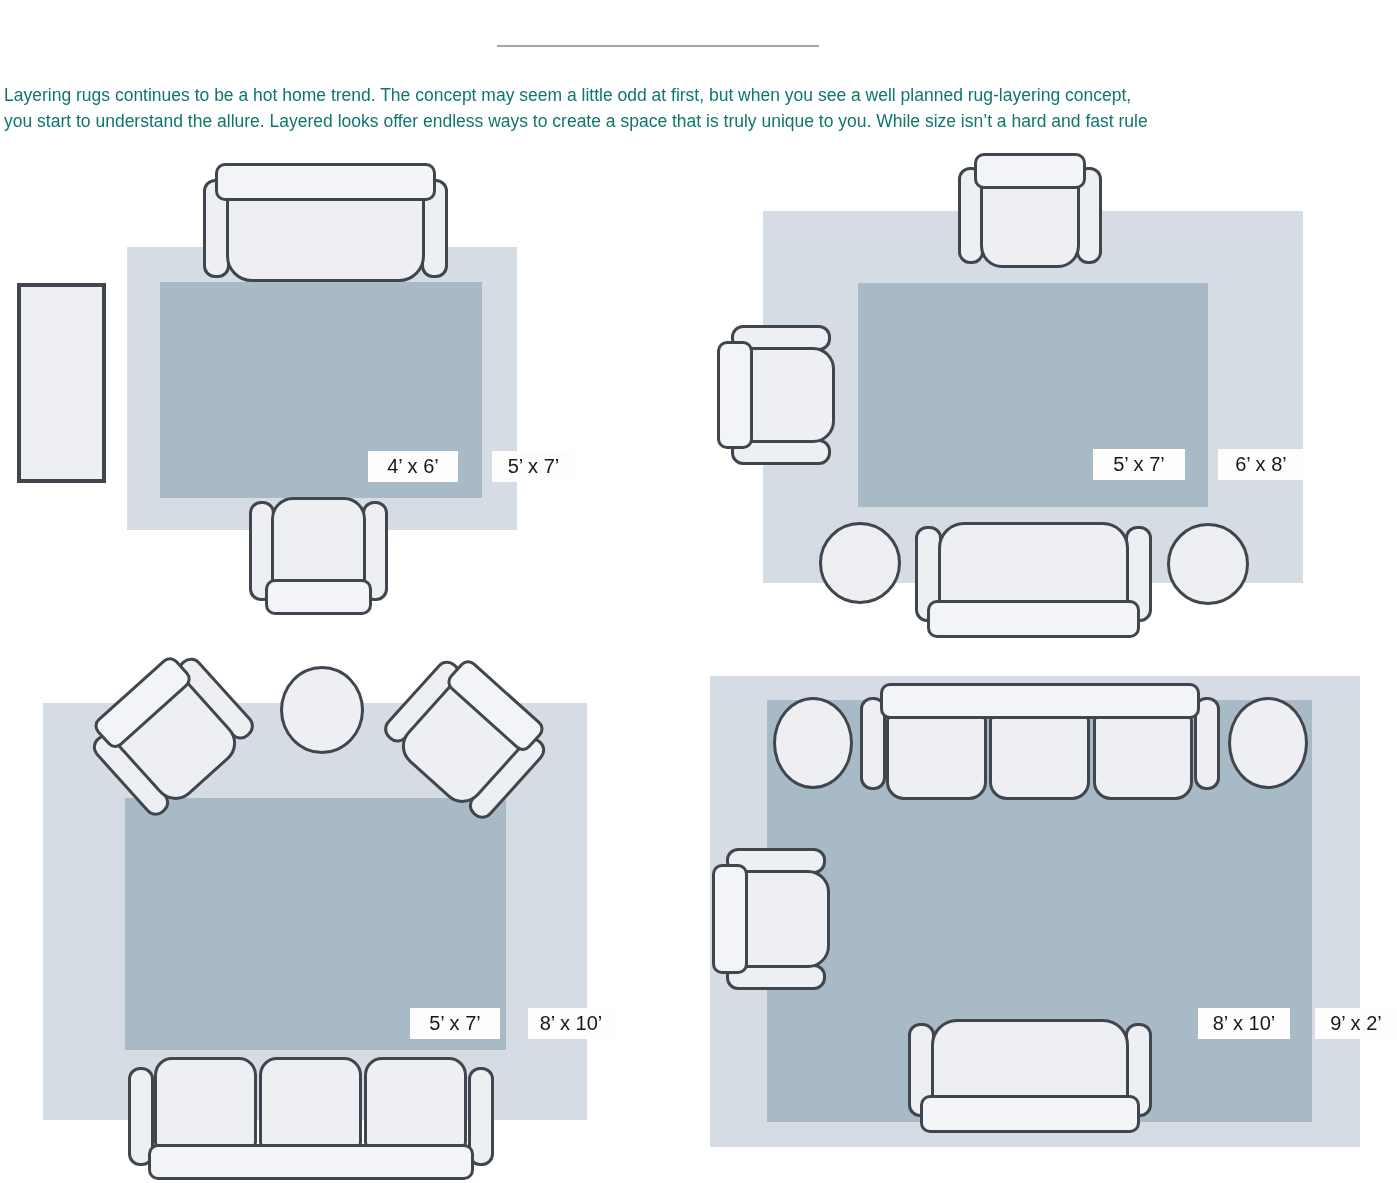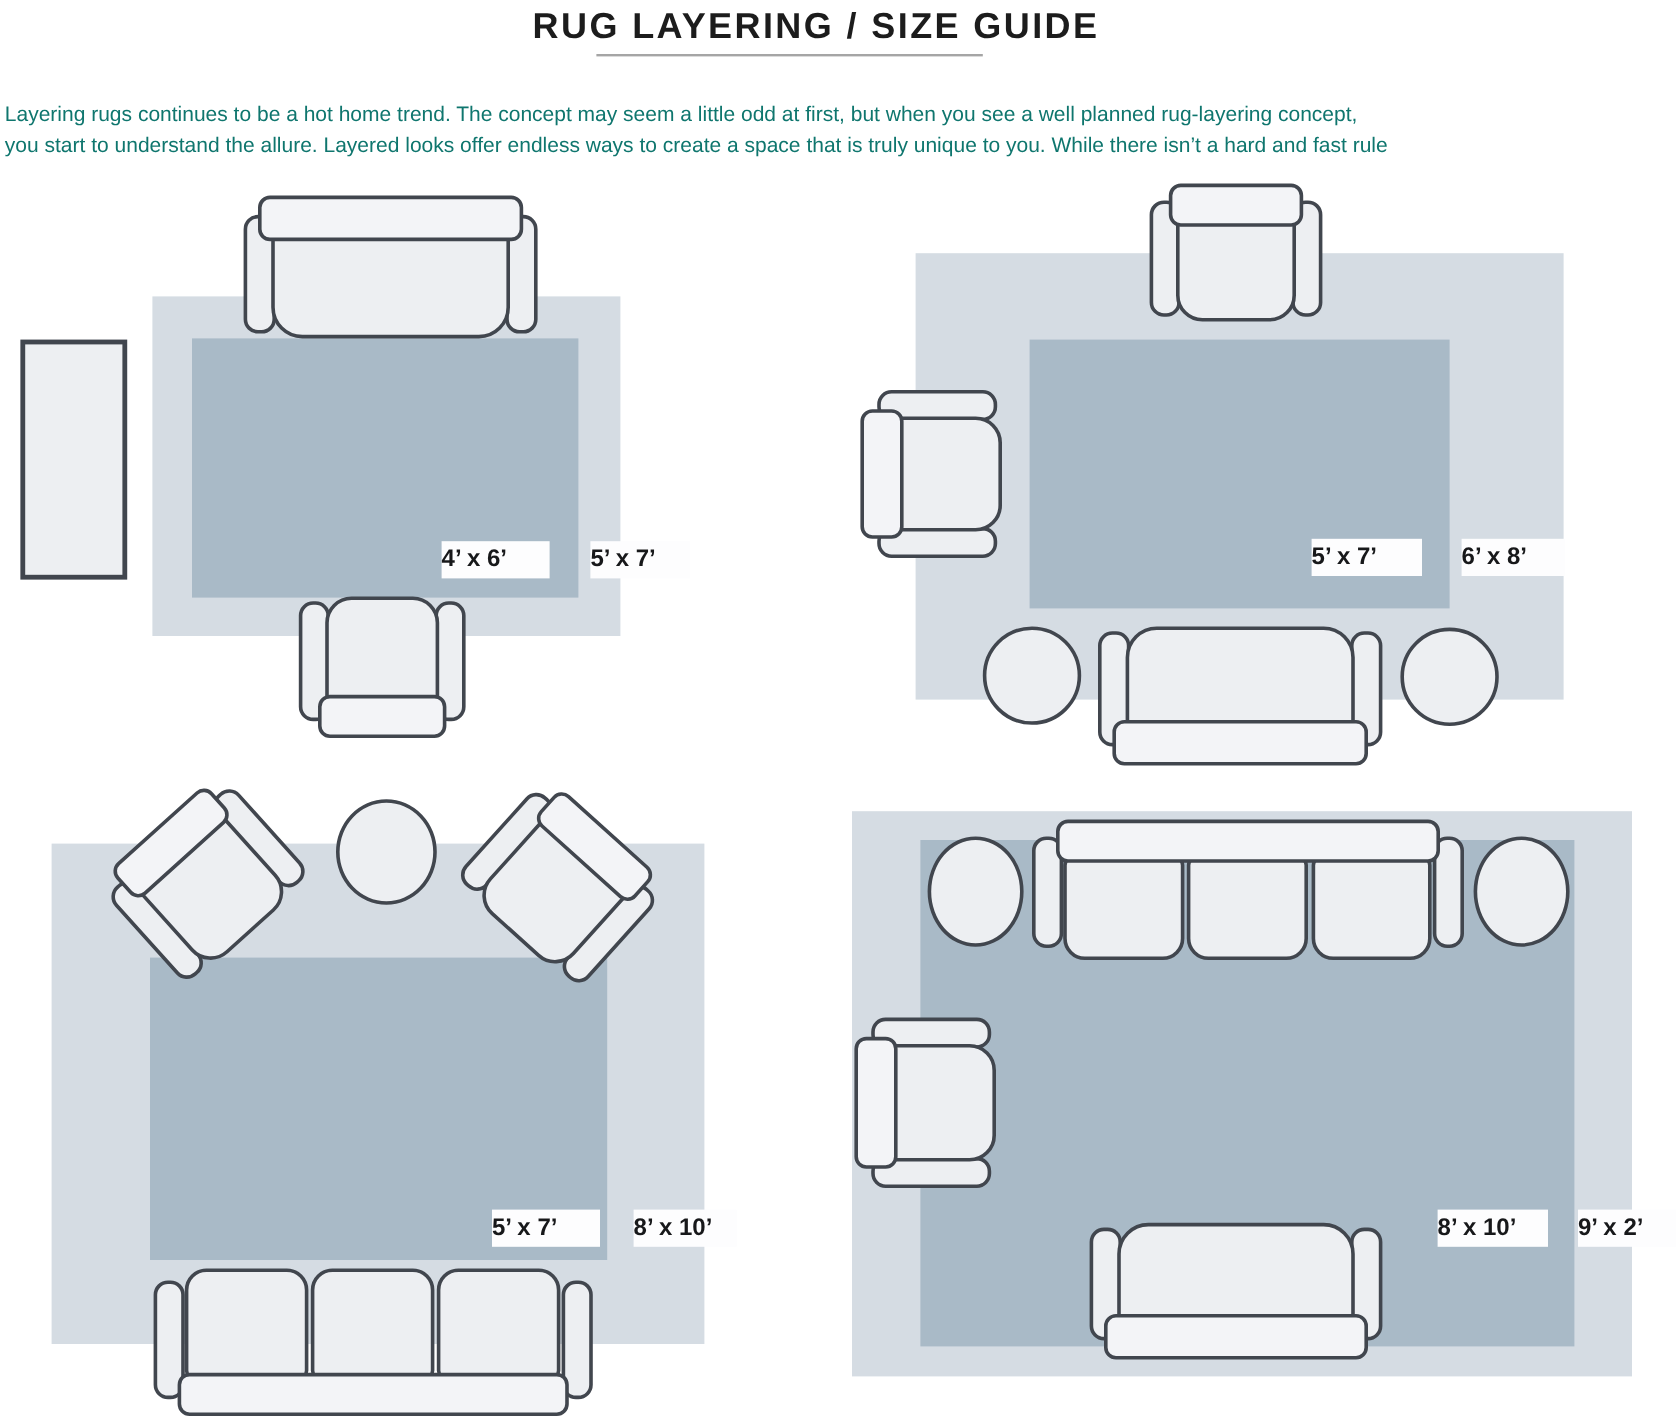--- a/index.html
+++ b/index.html
@@ -56,34 +56,33 @@
   .sofa3 .arm.l{left:0;}.sofa3 .arm.r{right:0;}
   .sofa3 .cushion{top:30px;bottom:0;width:28%;border-radius:8px 8px 18px 18px;z-index:2;}
   .sofa3 .c1{left:7.2%;}.sofa3 .c2{left:35.9%;}.sofa3 .c3{left:64.6%;}
 
   .oval{border-radius:50%;z-index:2;}
   .console{border-width:4px;z-index:2;}
 
   .size-label{
     position:absolute;height:31px;line-height:31px;z-index:6;
     background:var(--label-bg);color:var(--label-ink);
-    font-size:20px;font-weight:700;white-space:nowrap;
+    font-size:20px;font-weight:400;text-align:center;white-space:nowrap;
   }
 </style>
 </head>
 <body>
 
 <div class="canvas">
 
-  <h1 class="page-title">RUG LAYERING / SIZE GUIDE</h1>
   <div class="title-rule"></div>
 
   <div class="intro">
     <div class="line">Layering rugs continues to be a hot home trend. The concept may seem a little odd at first, but when you see a well planned rug-layering concept,</div>
-    <div class="line">you start to understand the allure. Layered looks offer endless ways to create a space that is truly unique to you. While there isn’t a hard and fast rule</div>
+    <div class="line">you start to understand the allure. Layered looks offer endless ways to create a space that is truly unique to you. While size isn’t a hard and fast rule</div>
   </div>
 
   <div class="scene" style="left:0;top:150px;width:660px;height:510px;">
     <div class="rug outer" style="left:127px;top:97px;width:390px;height:283px;"></div>
     <div class="rug inner" style="left:160px;top:132px;width:322px;height:216px;"></div>
 
     <div class="piece part console" style="left:17px;top:133px;width:89px;height:200px;"></div>
 
     <div class="piece sofa" style="left:203px;top:13px;width:245px;height:119px;">
       <span class="part arm l"></span>

